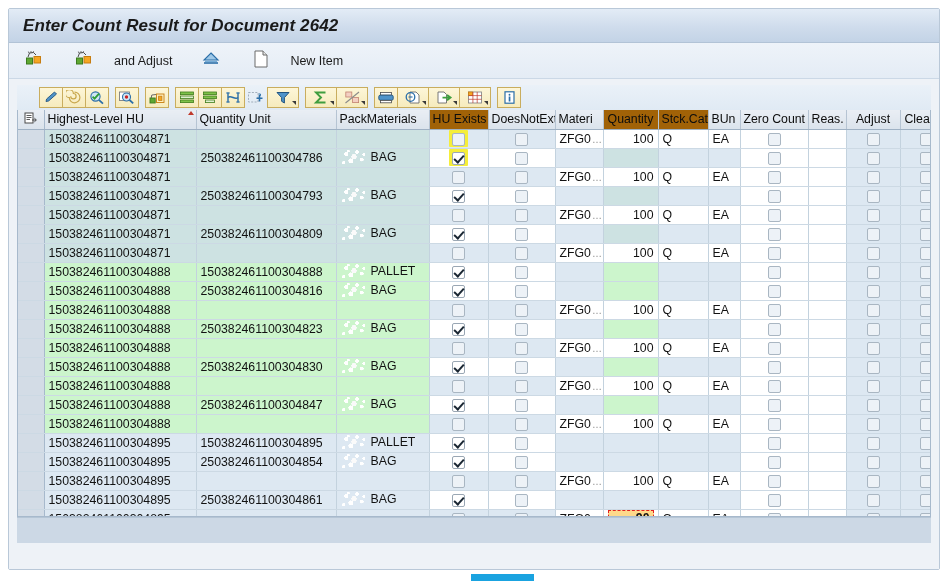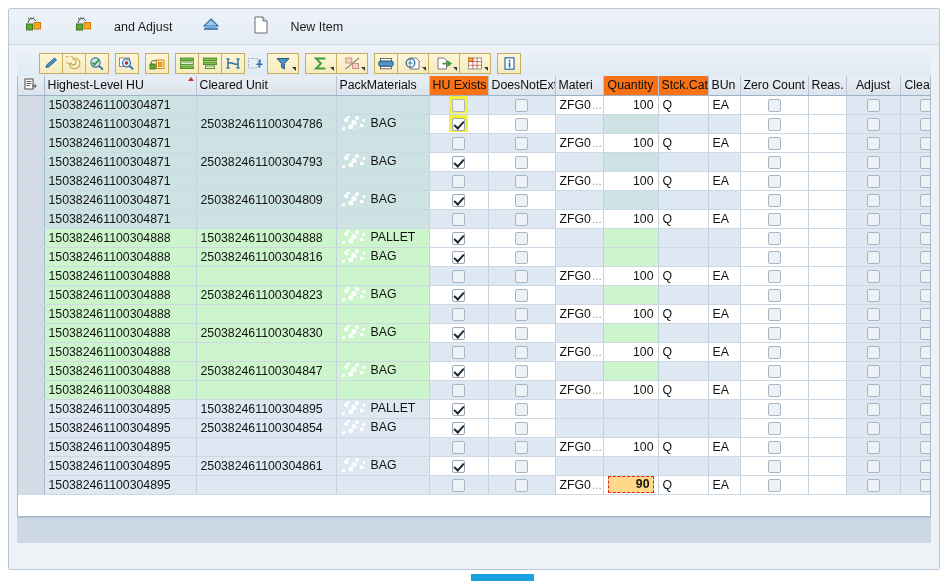--- a/index.html
+++ b/index.html
@@ -128,21 +128,21 @@
     border-bottom: 1px solid #9fb1c4;
     font-weight: normal;
     font-size: 12.3px;
     color: #0d0d0d;
     padding: 0 3px;
     text-align: left;
     white-space: nowrap;
     overflow: hidden;
     position: relative;
   }
-  table.grid th.hl { background: #f97316; }
+  table.grid th.hl { background: #a16207; }
   table.grid th.ctr { text-align: center; }
   table.grid th.rgt { text-align: center; }
   table.grid td {
     height: 19px;
     border-right: 1px solid #c3d2de;
     border-bottom: 1px solid #ccd9e4;
     padding: 0 4px;
     white-space: nowrap;
     overflow: hidden;
     font-size: 12.3px;
@@ -236,20 +236,23 @@
     border-left: 3px solid transparent;
     border-right: 3px solid transparent;
     border-bottom: 4px solid #c0392b;
   }
 </style>
 </head>
 <body>
 
 <div id="app">
 
+  <div class="titlebar">
+    <span class="title">Enter Count Result for Document 2642</span>
+  </div>
 
   <div class="actionbar">
 
     <div class="act-btn">
       <span>
         <svg width="20" height="20" viewBox="0 0 20 20">
           <path d="M4 8 L5.5 4 L9.5 3.5 L12 6" fill="none" stroke="#4b4b4b" stroke-width="1"></path>
           <path d="M5 4 L4.4 2.6 M7 3.6 L7 2.2 M9 3.6 L9.6 2.3" stroke="#4b4b4b" stroke-width="0.9"></path>
           <rect x="2.5" y="9" width="6" height="6" fill="#5ea832" stroke="#3c7a1e" stroke-width="1"></rect>
           <rect x="10" y="7.5" width="6.5" height="6.5" fill="#f5a623" stroke="#c77d10" stroke-width="1"></rect>
@@ -465,21 +468,21 @@
             <col style="width: 52px;">
           </colgroup>
         <thead>
           <tr id="grid-head-row">
               <th class="selcol ctr"><span><svg width="13" height="12" viewBox="0 0 13 12">
                     <rect x="1" y="1" width="8" height="10" fill="#fff" stroke="#4a4a4a" stroke-width="1"></rect>
                     <path d="M2.5 3.5 L7.5 3.5 M2.5 5.5 L7.5 5.5 M2.5 7.5 L6 7.5" stroke="#4a4a4a" stroke-width="0.9"></path>
                     <path d="M8 8 L12 8 M10.4 6.2 L12.4 8 L10.4 9.8" fill="none" stroke="#4a4a4a" stroke-width="1"></path>
                   </svg></span></th>
               <th>Highest-Level HU<span class="sortmark"></span></th>
-              <th>Cleared Unit</th>
+              <th>Quantity Unit</th>
               <th>PackMaterials</th>
               <th class="hl ctr">HU Exists</th>
               <th class="ctr">DoesNotExt</th>
               <th>Materi</th>
               <th class="hl rgt">Quantity</th>
               <th class="hl">Stck.Cat.</th>
               <th>BUn</th>
               <th class="ctr">Zero Count</th>
               <th>Reas.</th>
               <th class="ctr">Adjust</th>

